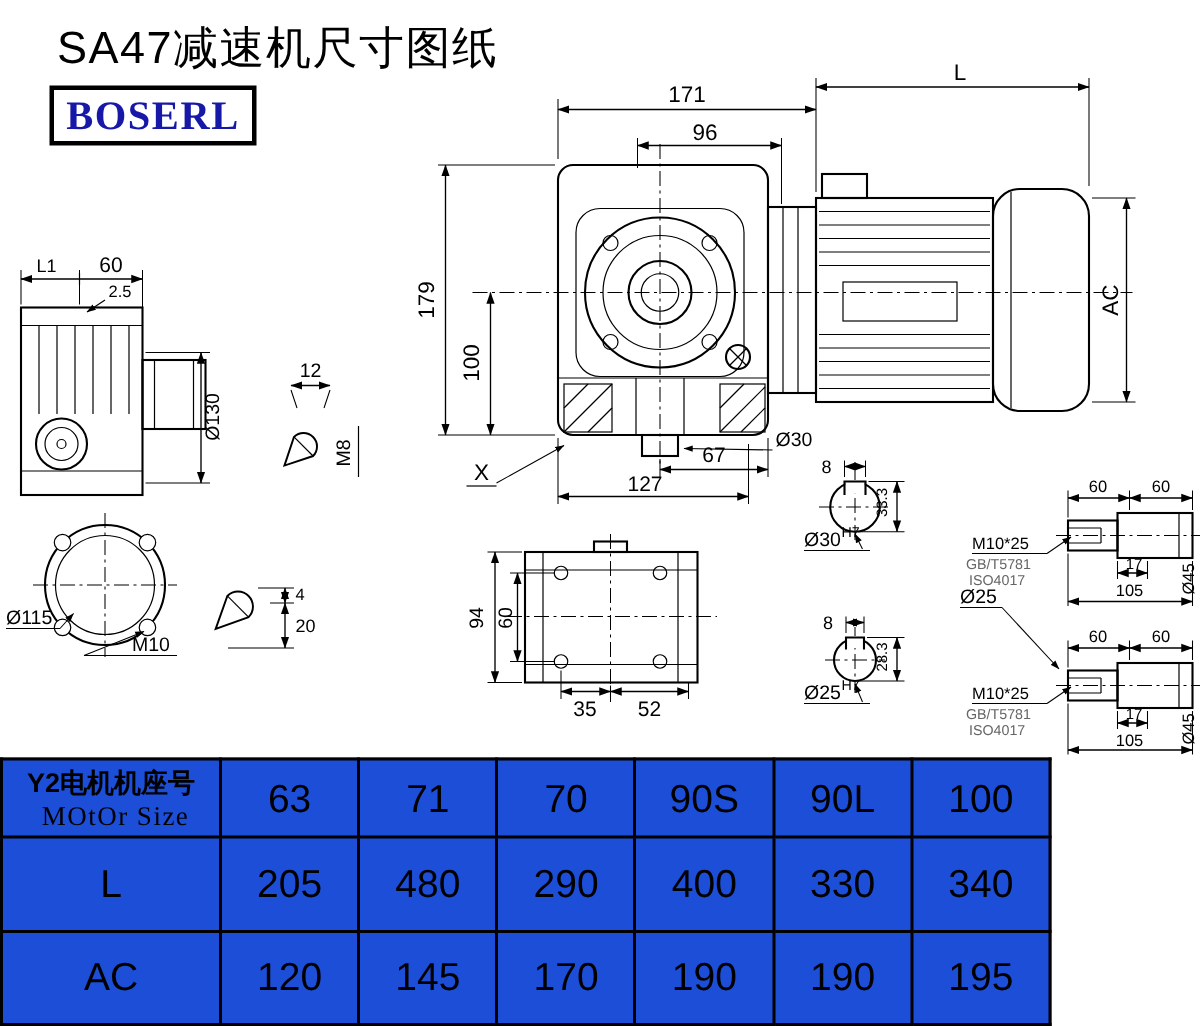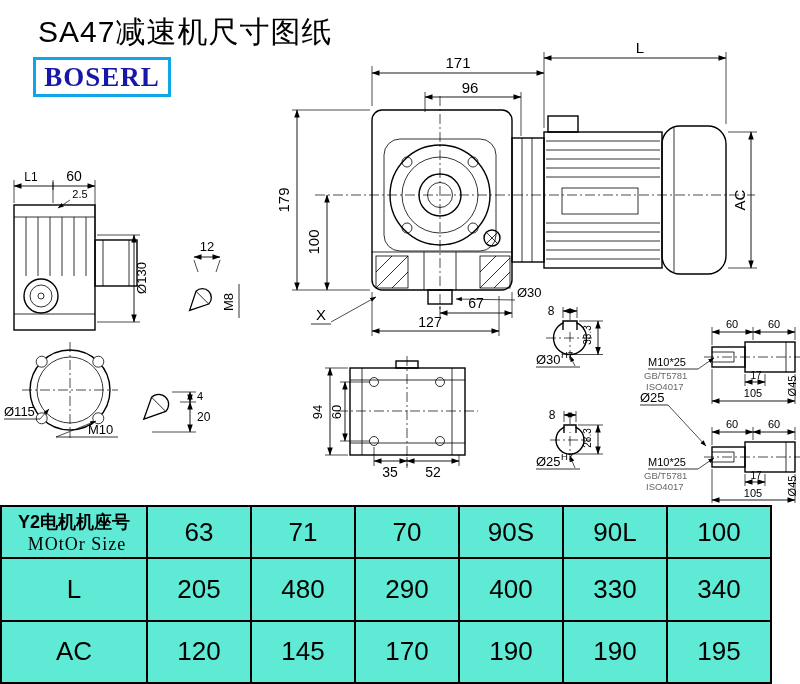--- a/index.html
+++ b/index.html
@@ -1,40 +1,40 @@
 <!DOCTYPE html>
 <html><head>
 <meta charset="utf-8">
 <style>
   * { margin:0; padding:0; box-sizing:border-box; }
   html,body { background:#fff; }
   body { width:800px; height:684px; position:relative; font-family:"Liberation Sans",sans-serif; overflow:hidden; }
   .title { position:absolute; left:38px; top:12px; font-size:30px; font-weight:normal; color:#000; letter-spacing:1px; white-space:nowrap; }
-  .logo { position:absolute; left:33px; top:57px; width:138px; height:40px; border:3px solid #0ea5e9; color:#1818a8;
+  .logo { position:absolute; left:33px; top:57px; width:138px; height:40px; border:3px solid #000000; color:#1818a8;
           font-family:"Liberation Serif",serif; font-weight:bold; font-size:27px; display:flex; align-items:center;
           justify-content:center; letter-spacing:1px; background:#fff; }
   svg.drawing { position:absolute; left:0; top:0; }
 
   
   .out  { fill:none; stroke:#000; stroke-width:1.4; }
   .outf { fill:#fff; stroke:#000; stroke-width:1.3; }
   .thin { fill:none; stroke:#000; stroke-width:0.8; }
   .ext  { fill:none; stroke:#000; stroke-width:0.7; }
   .dim  { fill:none; stroke:#000; stroke-width:0.9; }
   .cl   { fill:none; stroke:#000; stroke-width:0.7; stroke-dasharray:10 3 2 3; }
   .wh   { fill:#fff; stroke:none; }
   .notch{ fill:#fff; stroke:#000; stroke-width:0.8; }
   svg text { fill:#000; font-family:"Liberation Sans",sans-serif; text-anchor:middle; }
   .ts  { text-anchor:start; }
   .t15 { font-size:15px; } .t14 { font-size:14px; } .t13 { font-size:13px; }
   .t12 { font-size:12px; } .t11 { font-size:11px; } .t10 { font-size:10px; } .t9 { font-size:9.5px; }
   .gray { fill:#666; }
 
   
-  table.size-table { position:absolute; left:0; top:505px; width:772px; height:179px; border-collapse:collapse; table-layout:fixed; background:#5eead4; }
+  table.size-table { position:absolute; left:0; top:505px; width:701px; height:179px; border-collapse:collapse; table-layout:fixed; background:#1d4ed8; }
   .size-table td { border:2px solid #000; text-align:center; vertical-align:middle; font-size:26px; color:#000; padding:0; }
   .size-table tr.hdr-row { height:52px; }
   .hdr-cell { text-align:left; padding-left:2px; }
   .hdr-cn { font-size:18px; font-weight:bold; white-space:nowrap; }
   .hdr-en { font-size:18px; font-family:Liberation Serif, serif; white-space:nowrap; padding-left:6px; letter-spacing:1px; }
 </style>
 </head>
 <body>
 
 <div class="title">SA47减速机尺寸图纸</div>

